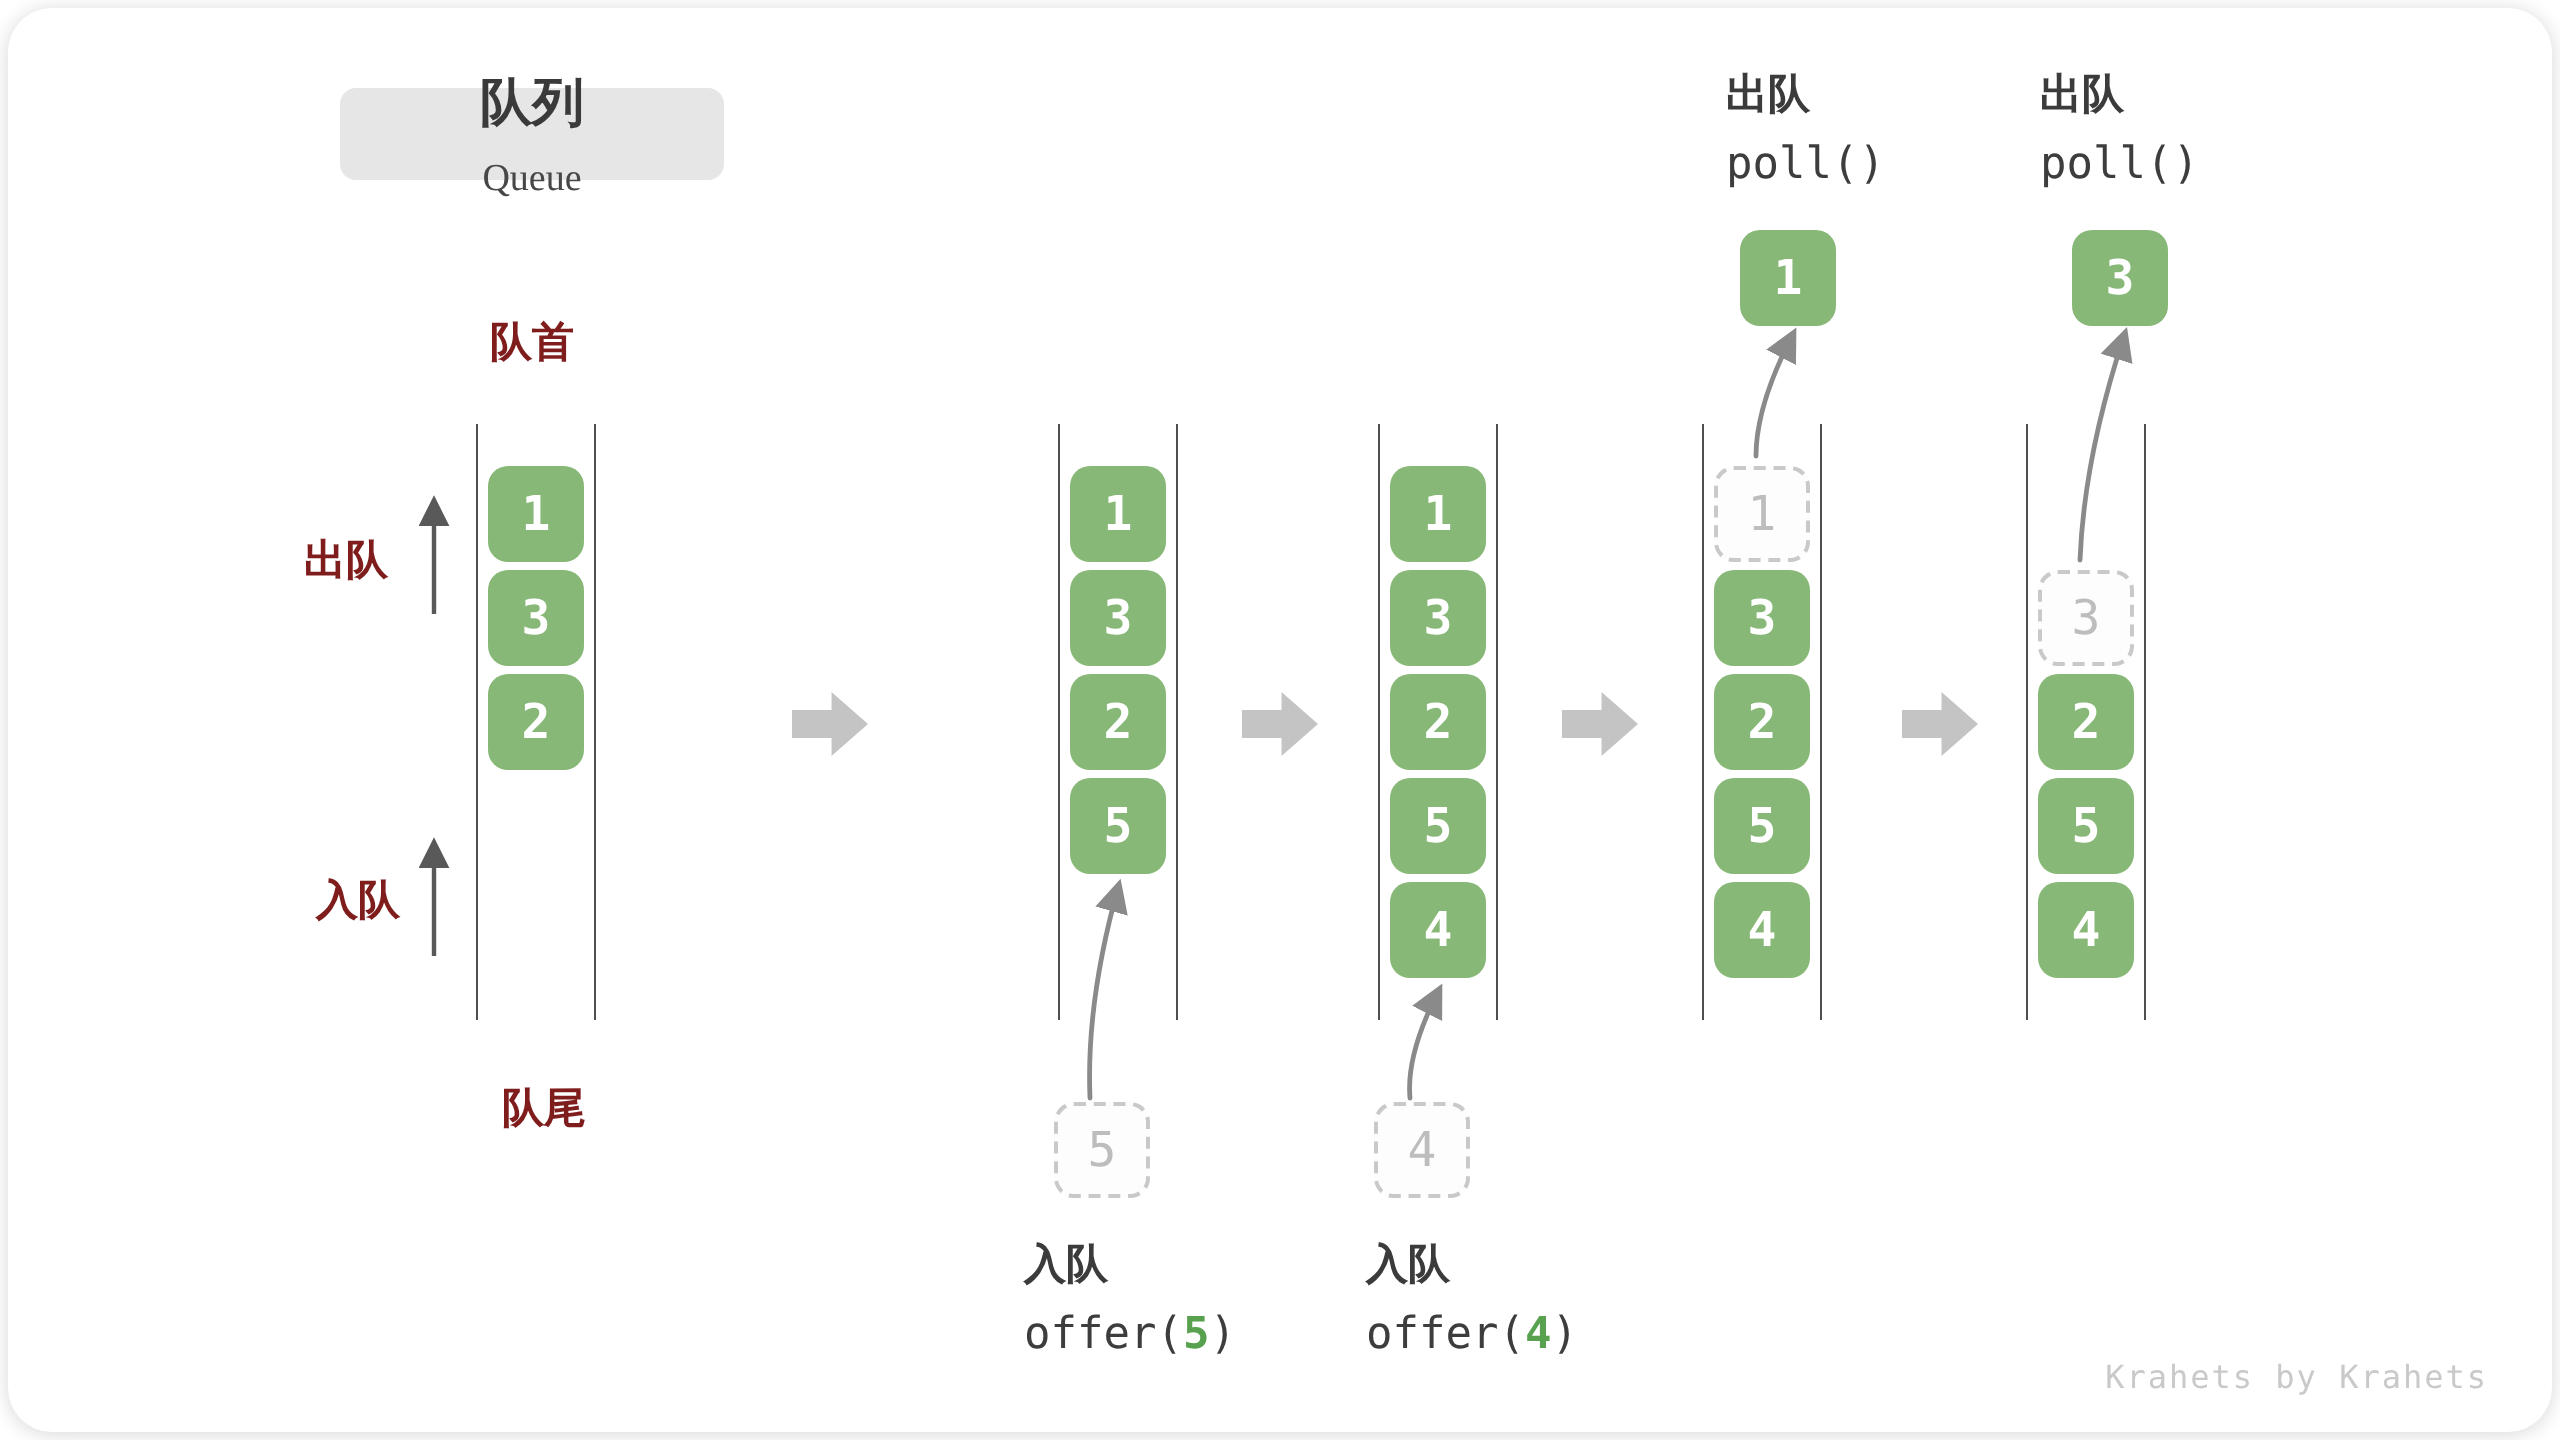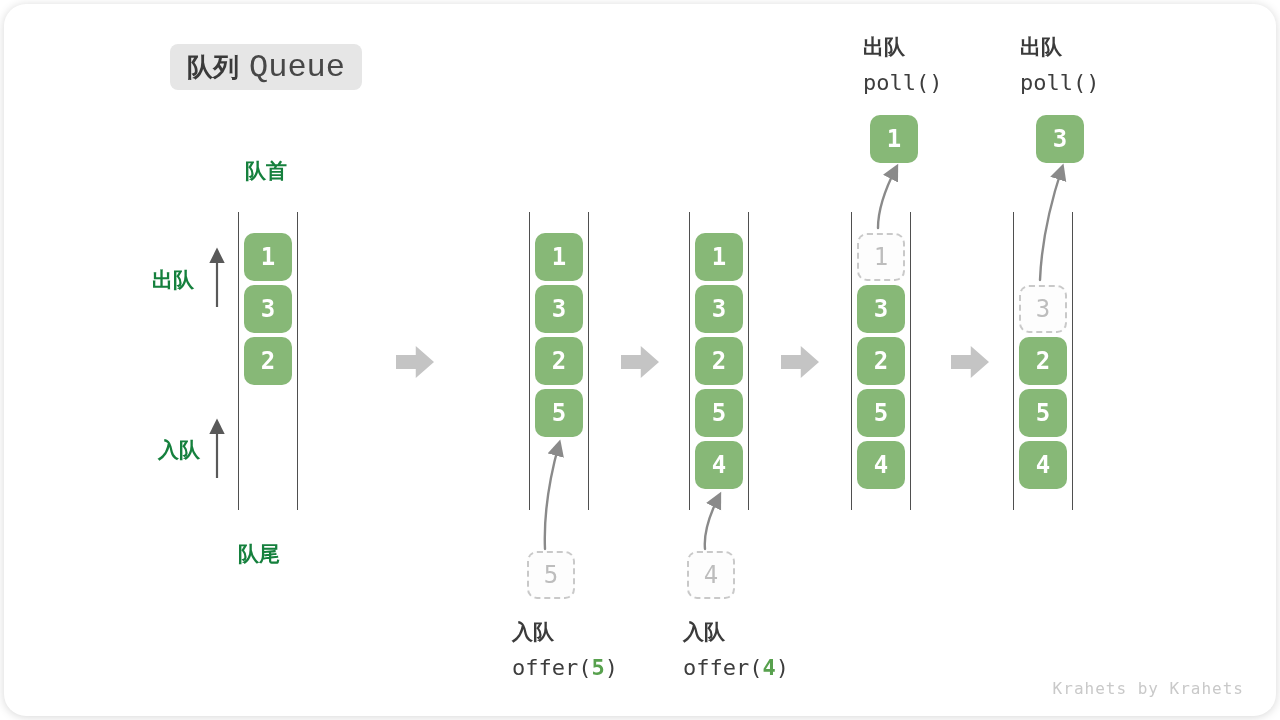--- a/index.html
+++ b/index.html
@@ -7,25 +7,25 @@
     width:1280px;height:720px;position:relative;background:#fff;overflow:hidden;
     font-family:"DejaVu Sans",sans-serif;
   }
   .card{
     position:absolute;inset:4px;background:#fff;border-radius:22px;
     box-shadow:0 1px 10px rgba(0,0,0,.16);
   }
   .abs{position:absolute;}
   .title-box{
     left:170px;top:44px;width:192px;height:46px;background:#e6e6e6;border-radius:8px;
-    display:flex;align-items:center;justify-content:center;gap:10px;
+    display:flex;align-items:center;justify-content:center;gap:10px;flex-direction:column;
   }
   .title-zh{font-size:26px;font-weight:bold;color:#3a3a3a;}
-  .title-en{font-family:Liberation Mono, monospace;font-size:32px;color:#474747;}
-  .cjk-label{font-size:21px;font-weight:bold;color:#15803d;white-space:nowrap;font-family:Liberation Mono, monospace;}
+  .title-en{font-family:Liberation Serif, serif;font-size:19px;color:#474747;}
+  .cjk-label{font-size:21px;font-weight:bold;color:#7f1d1d;white-space:nowrap;font-family:Liberation Mono, monospace;}
   .vline{position:absolute;width:1.4px;background:#4f4f4f;top:212px;height:298px;}
   .slot{
     position:absolute;width:48px;height:48px;border-radius:10px;box-sizing:border-box;
     display:flex;align-items:center;justify-content:center;
     font-family:"DejaVu Sans Mono",monospace;font-size:24px;font-weight:bold;
   }
   .slot.solid{background:#87b877;color:#ffffff;}
   .slot.dashed{border:2px dashed #c9c9c9;color:#bdbdbd;background:#fdfdfd;font-weight:normal;}
   .block-arrow{
     position:absolute;width:38px;height:32px;background:#c4c4c4;
@@ -45,21 +45,21 @@
 <body>
 
 <div class="card"></div>
 
 <div class="abs title-box">
   <span class="title-zh">队列</span>
   <span class="title-en">Queue</span>
 </div>
 
 <div class="abs cjk-label" style="left:245px;top:157px;">队首</div>
-<div class="abs cjk-label" style="left:238px;top:540px;">队尾</div>
+<div class="abs cjk-label" style="left:251px;top:540px;">队尾</div>
 <div class="abs cjk-label" style="left:152px;top:266px;">出队</div>
 <div class="abs cjk-label" style="left:158px;top:436px;">入队</div>
 
 <div id="diagram">
     <div class="vline" style="left: 237.5px; background: rgb(79, 79, 79);"></div>
     <div class="vline" style="left: 297.1px; background: rgb(79, 79, 79);"></div>
     <div class="slot solid" style="left: 244px; top: 233px; background: rgb(135, 184, 119); color: rgb(255, 255, 255);">1</div>
     <div class="slot solid" style="left: 244px; top: 285px; background: rgb(135, 184, 119); color: rgb(255, 255, 255);">3</div>
     <div class="slot solid" style="left: 244px; top: 337px; background: rgb(135, 184, 119); color: rgb(255, 255, 255);">2</div>
     <div class="vline" style="left: 528.5px; background: rgb(79, 79, 79);"></div>

